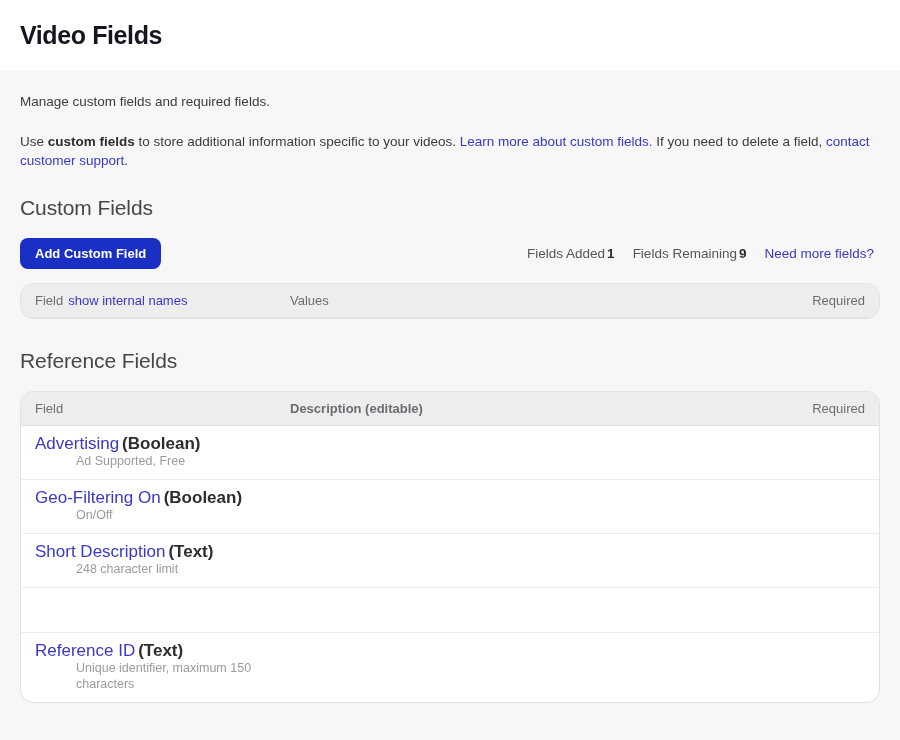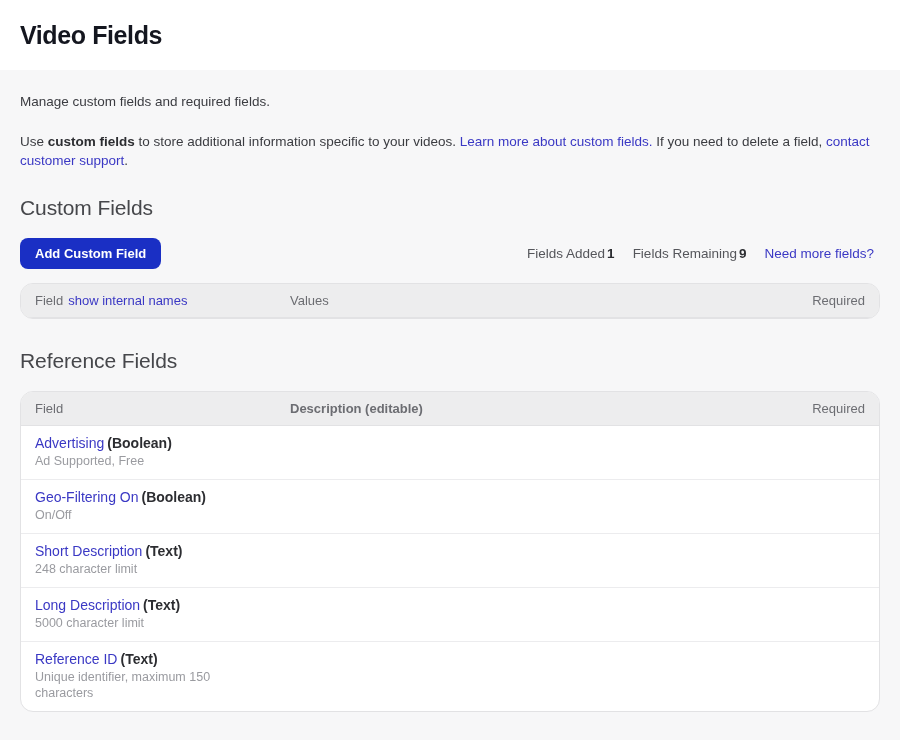--- a/index.html
+++ b/index.html
@@ -125,38 +125,39 @@
 
   .table-row {
     display: flex;
     border-bottom: 1px solid #ececee;
     padding: 9px 14px 10px 14px;
     min-height: 25px;
   }
   .table-row:last-child { border-bottom: none; }
   .field-cell { flex: 0 0 255px; padding-right: 12px; box-sizing: border-box; }
   .field-name {
-    font-size: 14px;
+    font-size: 17px;
     line-height: 17px;
   }
   .field-name a {
     color: #3a38c4;
     text-decoration: none;
   }
   .field-type {
     font-weight: 700;
     color: #2c2d31;
     margin-left: 3px;
   }
   .field-desc {
     font-size: 12.5px;
     line-height: 16px;
     color: #9a9ba0;
     margin-top: 1px;
     max-width: 190px;
+    margin-left: 41px;
   }
   .desc-cell { flex: 1 1 auto; }
   .req-cell  { flex: 0 0 80px; }
 </style>
 </head>
 <body>
 
 <div class="page-header">
   <h1 class="page-title">Video Fields</h1>
 </div>
@@ -216,24 +217,20 @@
         </div>
         <div class="table-row">
           <div class="field-cell">
             <div class="field-name"><a href="#">Short Description</a><span class="field-type">(Text)</span></div>
             <div class="field-desc">248 character limit</div>
           </div>
           <div class="desc-cell"></div>
           <div class="req-cell"></div>
         </div>
         <div class="table-row">
-          <div class="field-cell">
-            <div class="field-name"><a href="#">Long Description</a><span class="field-type">(Text)</span></div>
-            <div class="field-desc">5000 character limit</div>
-          </div>
           <div class="desc-cell"></div>
           <div class="req-cell"></div>
         </div>
         <div class="table-row">
           <div class="field-cell">
             <div class="field-name"><a href="#">Reference ID</a><span class="field-type">(Text)</span></div>
             <div class="field-desc">Unique identifier, maximum 150 characters</div>
           </div>
           <div class="desc-cell"></div>
           <div class="req-cell"></div>

